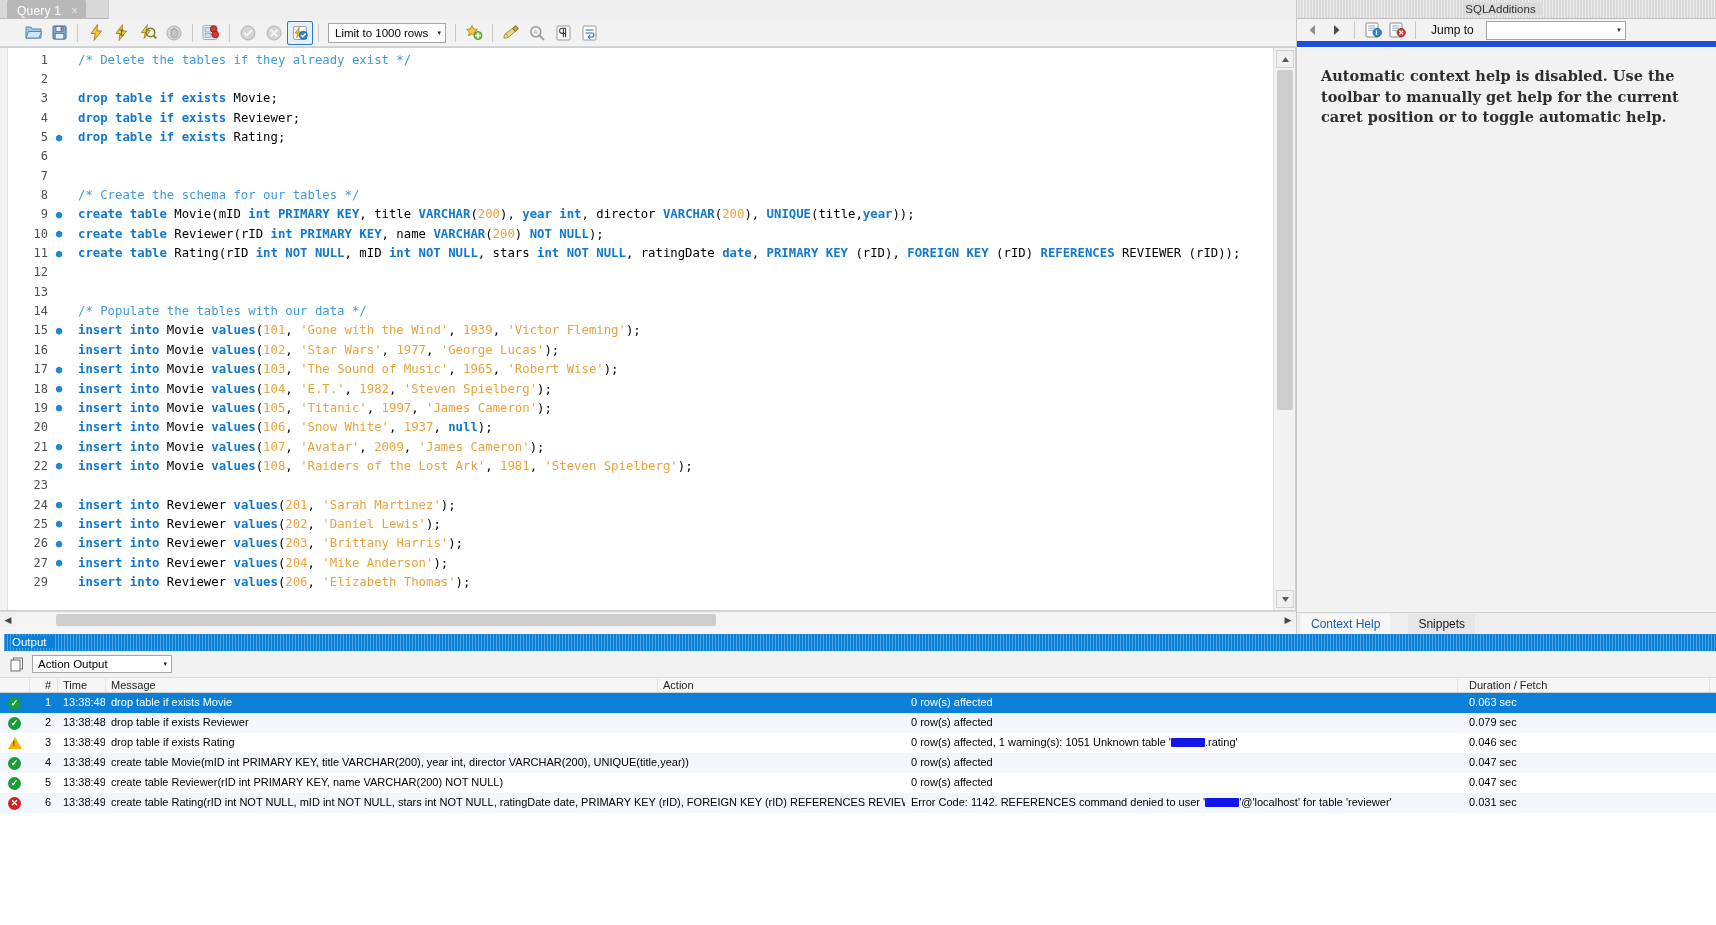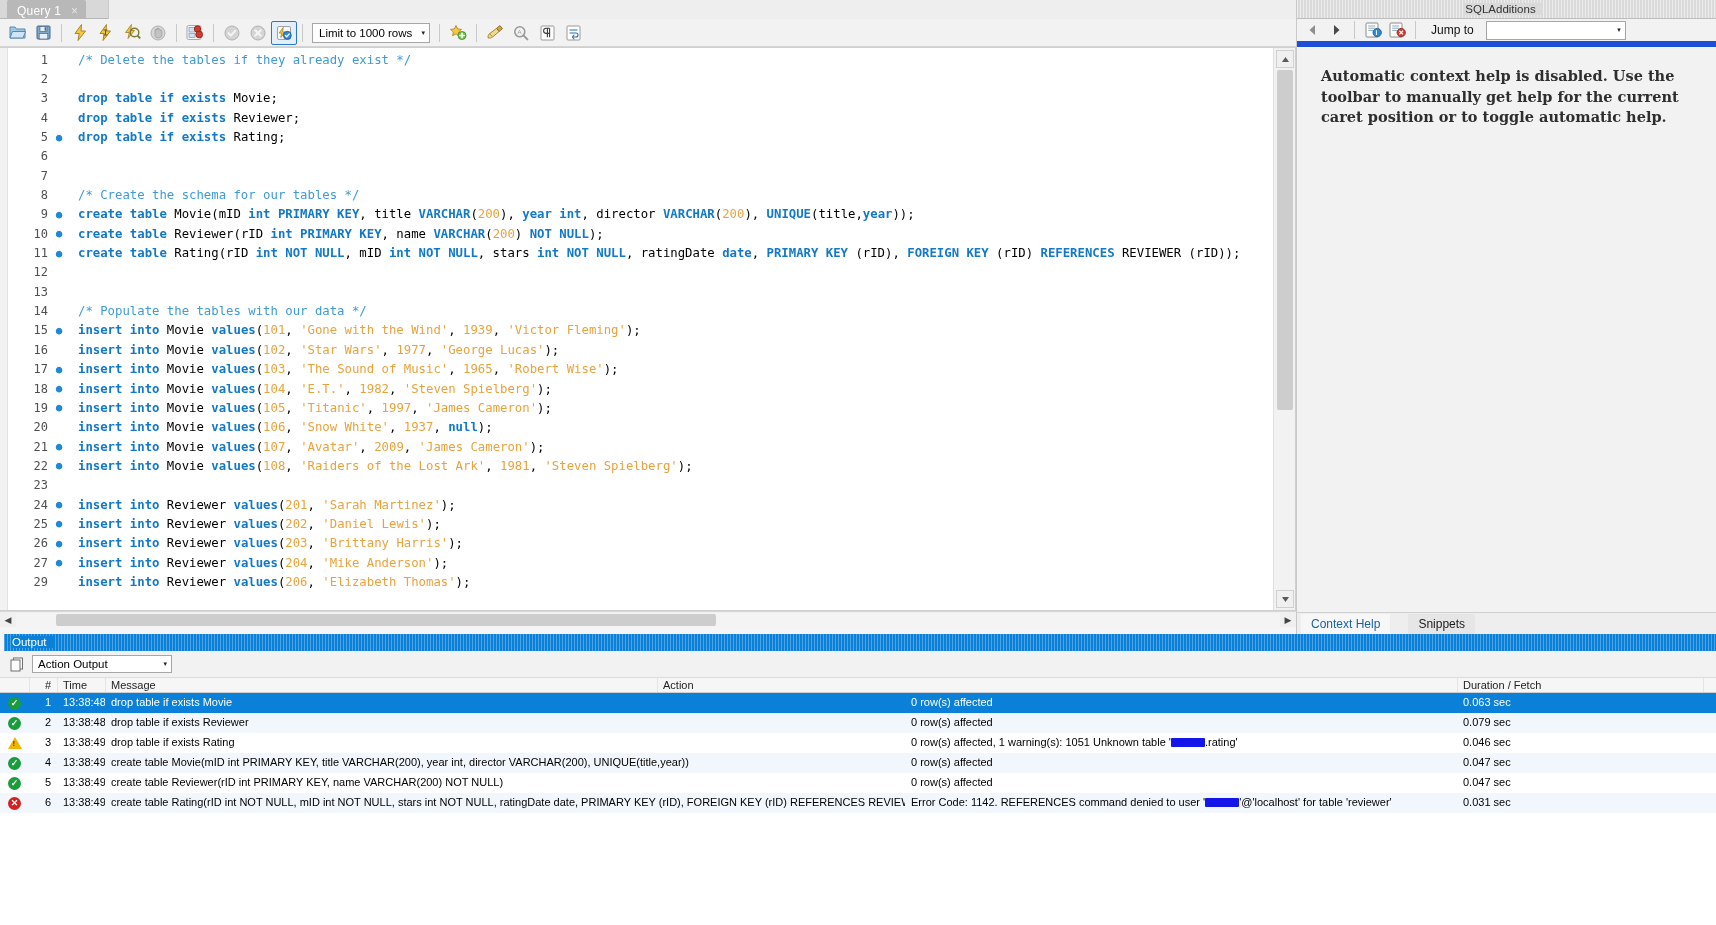--- a/index.html
+++ b/index.html
@@ -38,21 +38,21 @@
   .tabstrip-rest {
     position: absolute; left: 108px; top: 0; right: 0; height: 19px;
     background: #eeeeee; border-left: 1px solid #c9c9c9;
   }
 
   
   .toolbar {
     position: absolute; left: 0; top: 19px; width: 1296px; height: 28px;
     background: #f2f2f2;
     border-bottom: 1px solid #d5d5d5;
-    display: flex; align-items: center; padding-left: 4px; gap: 0px;
+    display: flex; align-items: center; padding-left: 20px; gap: 0px;
   }
   .tb-btn {
     width: 26px; height: 24px; display: flex; align-items: center; justify-content: center;
     cursor: pointer; position: relative;
   }
   .tb-btn.active { border: 1px solid #2a78c8; background: #e3effa; border-radius: 2px; }
   .tb-sep { width: 1px; height: 18px; background: #c8c8c8; margin: 0 5px; }
   .limit-select {
     width: 118px; height: 20px; background: #fff; border: 1px solid #a6a6a6;
     display: flex; align-items: center; justify-content: space-between;
@@ -141,21 +141,21 @@
 
   .grid { position: absolute; left: 0; top: 26px; width: 1716px; bottom: 0; background: #fff; }
   .grid-head {
     display: flex; height: 16px; background: #f6f6f6;
     border-top: 1px solid #dcdcdc; border-bottom: 1px solid #d0d0d0;
     font-size: 11px; color: #222;
   }
   .gh { padding: 1px 0 0 5px; border-right: 1px solid #e4e4e4; overflow:hidden; white-space:nowrap;}
   .c-icon { width: 30px; } .c-num { width: 28px; text-align: right; padding-right:6px; }
   .c-time { width: 48px; } .c-action { width: 800px; }
-  .c-msg  { width: 552px; } .c-dur { width: 246px; }
+  .c-msg  { width: 552px; } .c-dur { width: 246px; margin-left: 6px; }
 
   .grow { display: flex; height: 20px; font-size: 11px; align-items: stretch; }
   .grow.odd  { background: #ffffff; }
   .grow.even { background: #f2f7fd; }
   .grow.sel  { background: #0a80d8; color: #ffffff; }
   .gc { padding: 3px 0 0 5px; overflow: hidden; white-space: nowrap; border-right: 1px solid transparent; }
   .grow.sel .gc { color: #fff; }
   .gc.c-num { text-align: right; padding-right: 6px; }
   .gc.c-icon { display:flex; align-items:center; justify-content:center; padding:0; }
 

